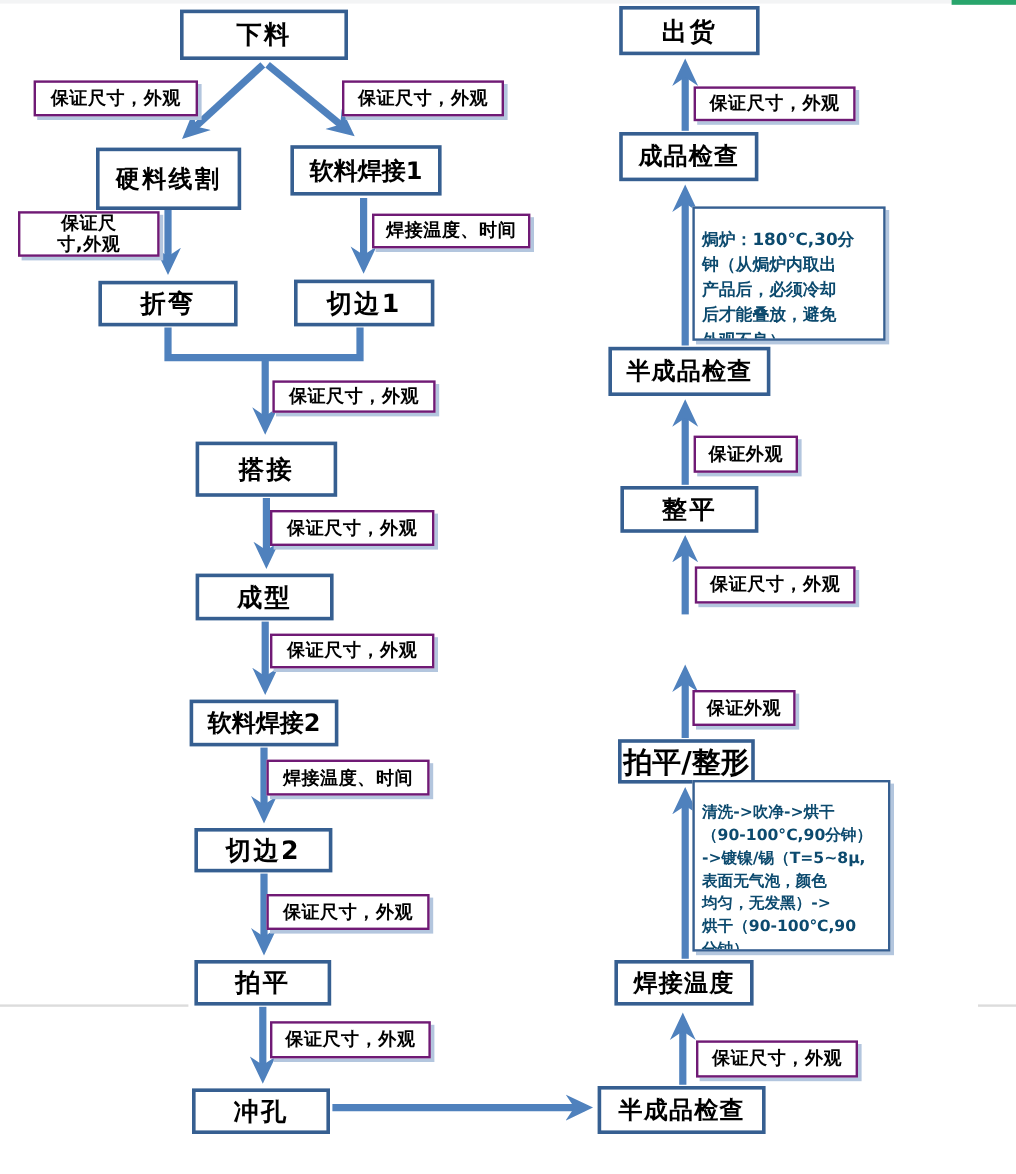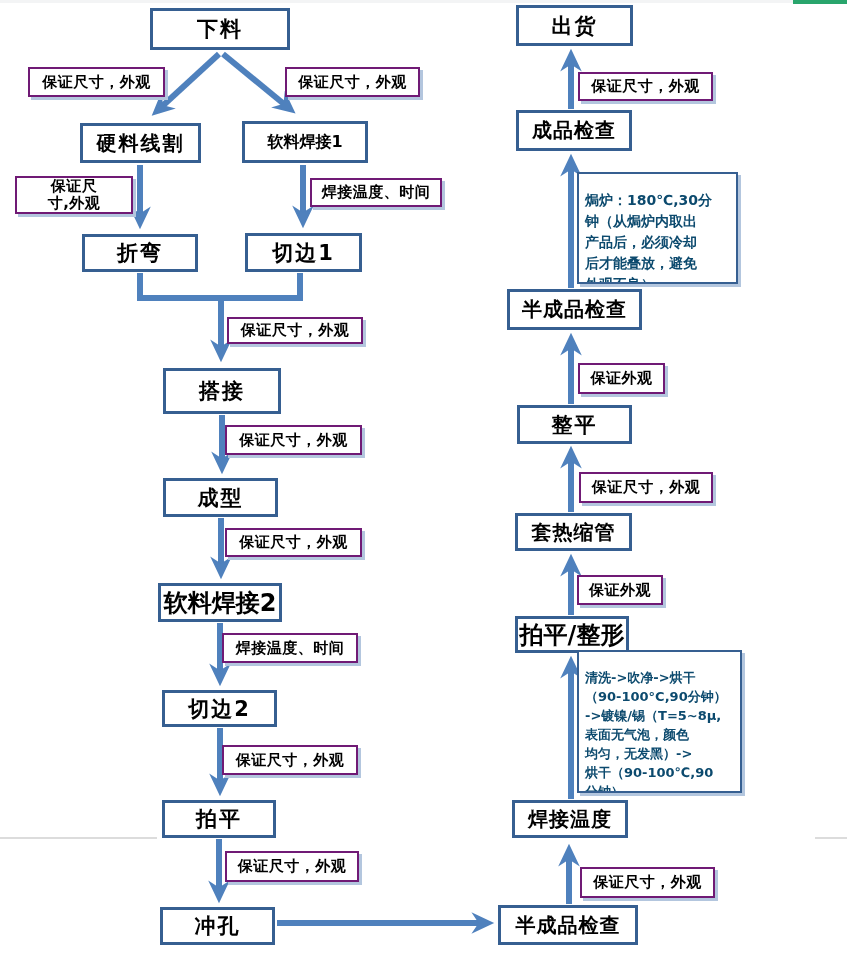--- a/index.html
+++ b/index.html
@@ -67,35 +67,34 @@
       <line x1="571" y1="799" x2="571" y2="663" marker-end="url(#ah)"></line>
       <line x1="571" y1="615" x2="571" y2="561" marker-end="url(#ah)"></line>
       <line x1="571" y1="512" x2="571" y2="453" marker-end="url(#ah)"></line>
       <line x1="571" y1="404" x2="571" y2="340" marker-end="url(#ah)"></line>
       <line x1="571" y1="288" x2="571" y2="161" marker-end="url(#ah)"></line>
       <line x1="571" y1="109" x2="571" y2="56" marker-end="url(#ah)"></line>
     </g>
   </svg>
 
   <div class="pbox" style="left:150px;top:8px;width:140px;height:42px">下料</div>
-  <div class="pbox" style="left:80px;top:123px;width:121px;height:40px;font-size:20px">硬料线割</div>
-  <div class="pbox" style="left:242px;top:121px;width:126px;height:42px;font-size:16px;letter-spacing:0">软料焊接1</div>
+  <div class="pbox" style="left:80px;top:123px;width:121px;height:52px;font-size:20px">硬料线割</div>
+  <div class="pbox" style="left:242px;top:121px;width:126px;height:42px;font-size:20px;letter-spacing:0">软料焊接1</div>
   <div class="pbox" style="left:82px;top:234px;width:116px;height:38px">折弯</div>
   <div class="pbox" style="left:245px;top:233px;width:117px;height:39px">切边1</div>
   <div class="pbox" style="left:163px;top:368px;width:118px;height:46px">搭接</div>
   <div class="pbox" style="left:163px;top:478px;width:115px;height:39px">成型</div>
-  <div class="pbox" style="left:158px;top:583px;width:124px;height:39px;font-size:24px;letter-spacing:0">软料焊接2</div>
+  <div class="pbox" style="left:158px;top:583px;width:124px;height:39px;font-size:20px;letter-spacing:0">软料焊接2</div>
   <div class="pbox" style="left:162px;top:690px;width:115px;height:37px">切边2</div>
   <div class="pbox" style="left:162px;top:800px;width:114px;height:38px">拍平</div>
   <div class="pbox" style="left:160px;top:907px;width:115px;height:38px">冲孔</div>
 
   <div class="pbox" style="left:498px;top:905px;width:140px;height:40px;font-size:20px;letter-spacing:1px">半成品检查</div>
   <div class="pbox" style="left:512px;top:800px;width:116px;height:38px;font-size:20px;letter-spacing:1px">焊接温度</div>
   <div class="pbox" style="left:515px;top:616px;width:114px;height:37px;font-size:24px;letter-spacing:0">拍平/整形</div>
-  <div class="pbox" style="left:515px;top:513px;width:117px;height:38px;font-size:20px;letter-spacing:1px">套热缩管</div>
   <div class="pbox" style="left:517px;top:405px;width:115px;height:39px">整平</div>
   <div class="pbox" style="left:507px;top:289px;width:135px;height:41px;font-size:20px;letter-spacing:1px">半成品检查</div>
   <div class="pbox" style="left:516px;top:110px;width:116px;height:41px;font-size:20px;letter-spacing:1px">成品检查</div>
   <div class="pbox" style="left:516px;top:5px;width:117px;height:41px">出货</div>
 
   <div class="lbox" style="left:28px;top:67px;width:137px;height:30px">保证尺寸，外观</div>
   <div class="lbox" style="left:285px;top:67px;width:135px;height:30px">保证尺寸，外观</div>
   <div class="lbox wrap2" style="left:15px;top:176px;width:118px;height:38px">保证尺寸,外观</div>
   <div class="lbox" style="left:310px;top:178px;width:132px;height:29px">焊接温度、时间</div>
   <div class="lbox" style="left:227px;top:317px;width:136px;height:27px">保证尺寸，外观</div>

